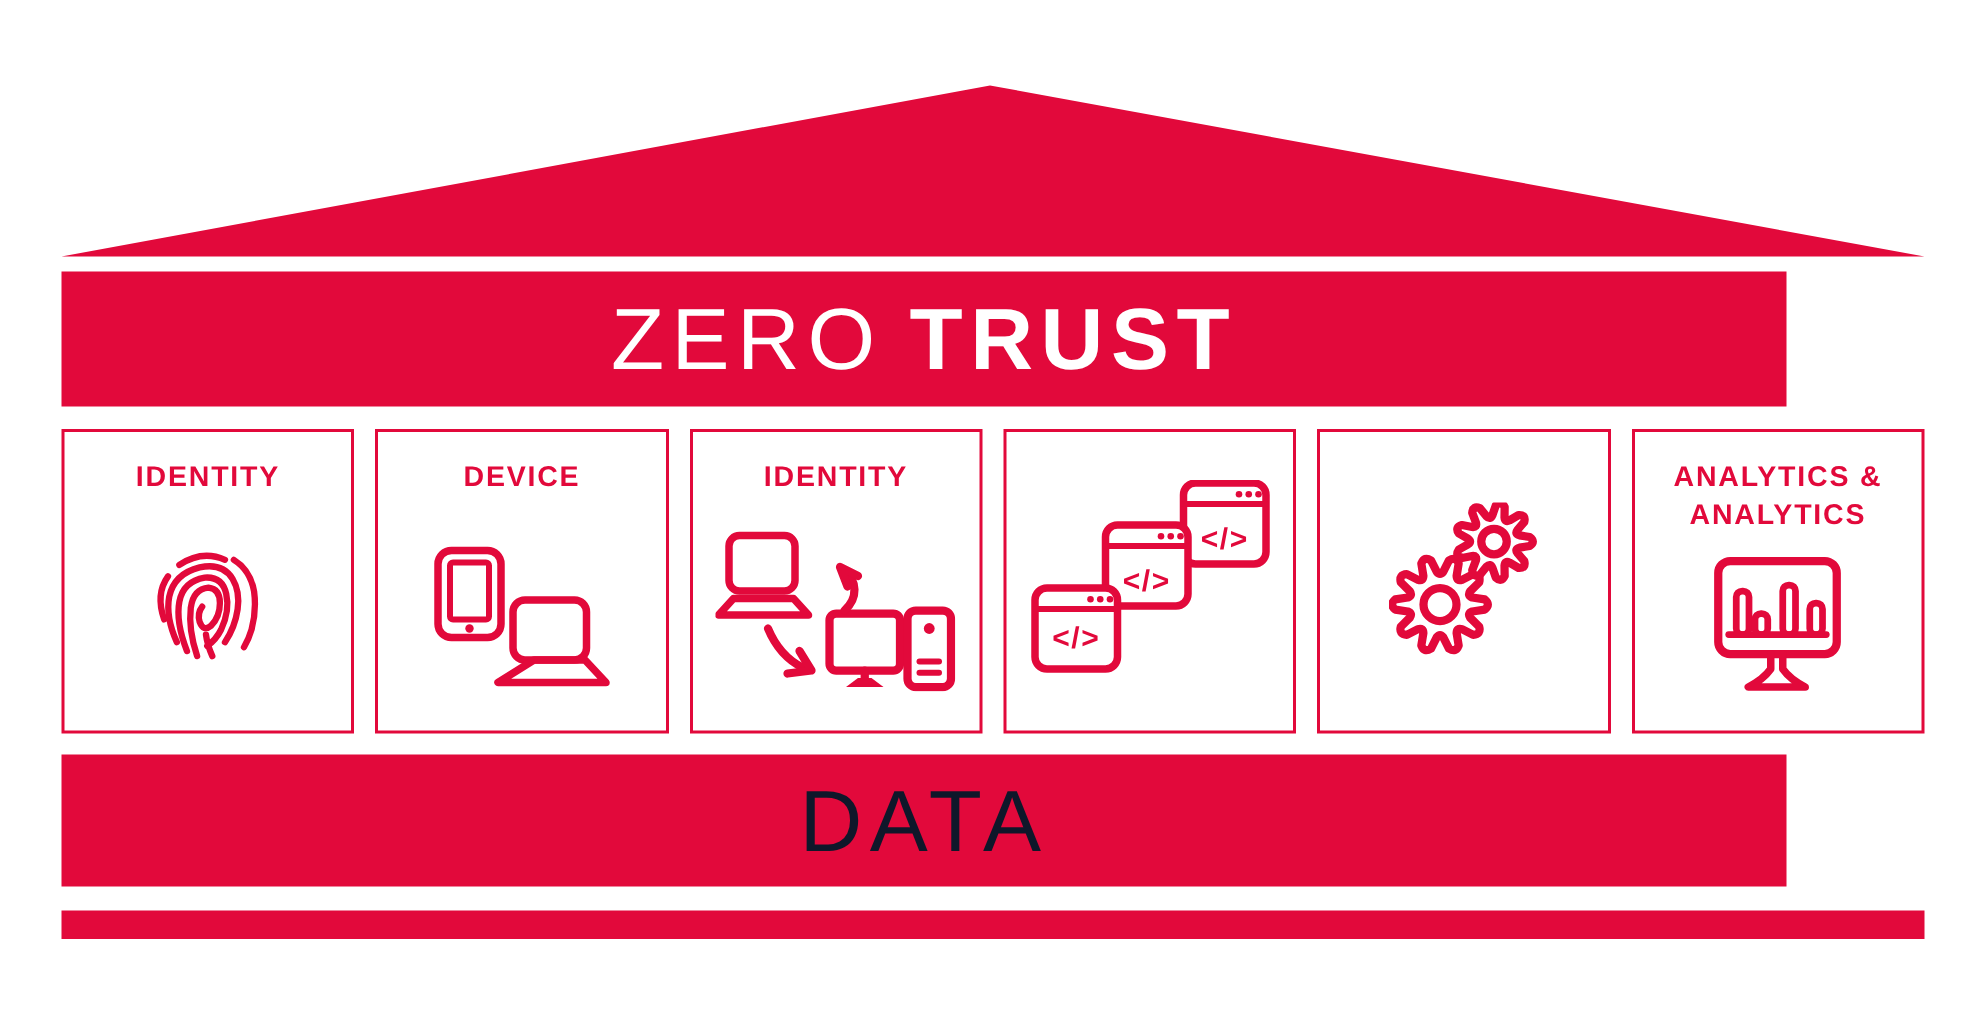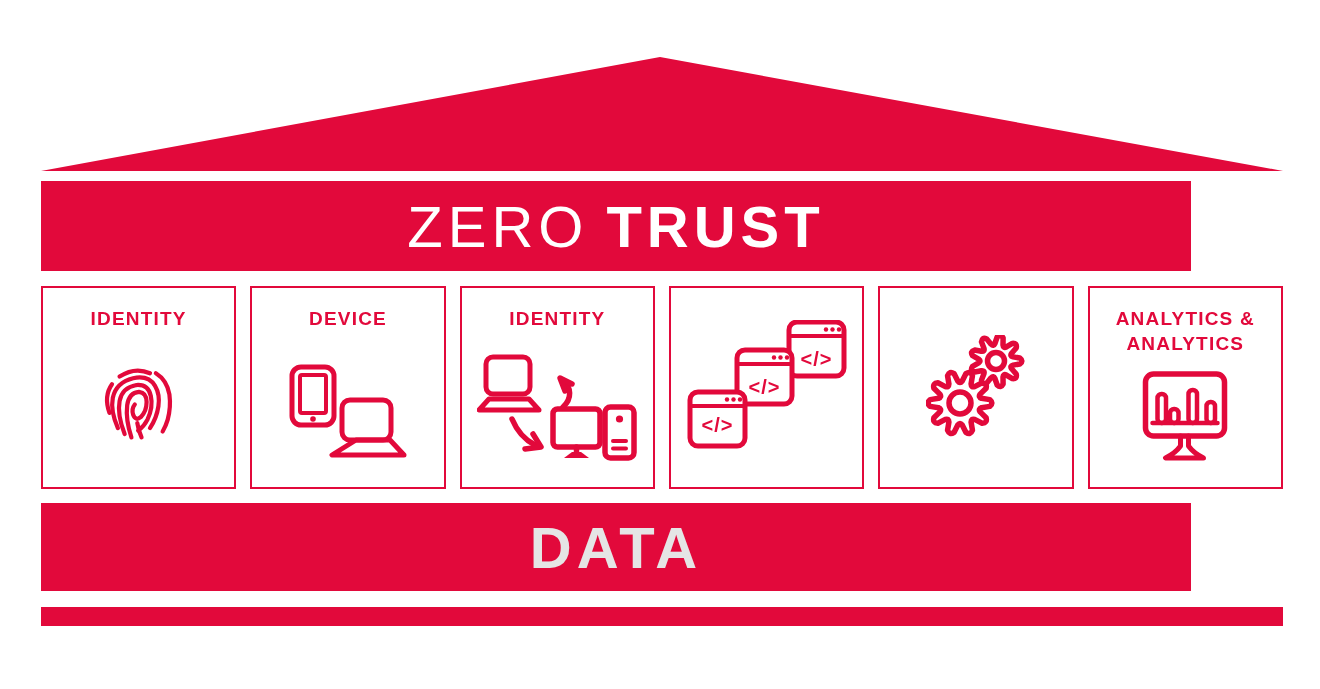--- a/index.html
+++ b/index.html
@@ -10,21 +10,21 @@
   }
   .roof { position:absolute; left:0; top:0; }
   .band {
     position:absolute; left:41px; width:1150px; background:var(--red);
     display:flex; align-items:center; justify-content:center;
   }
   .band-zt { top:181px; height:90px; }
   .band-data { top:503px; height:88px; }
   .zt-light { color:#fff; font-size:58px; font-weight:300; letter-spacing:5px; margin-right:18px; }
   .zt-bold  { color:#fff; font-size:58px; font-weight:700; letter-spacing:5px; }
-  .data-label { color:#e5e5e5; font-size:58px; font-weight:700; letter-spacing:5px; }
+  .data-label { color:#0f172a; font-size:58px; font-weight:400; letter-spacing:5px; }
   .pillars {
     position:absolute; left:41px; top:286px; width:1242px; height:203px;
     display:flex; gap:14px;
   }
   .pillar {
     flex:1 1 0; border:2px solid var(--red); background:var(--white);
     box-sizing:border-box; display:flex; flex-direction:column; align-items:center;
   }
   .pillar-label {
     margin-top:18px; text-align:center; color:var(--red);

